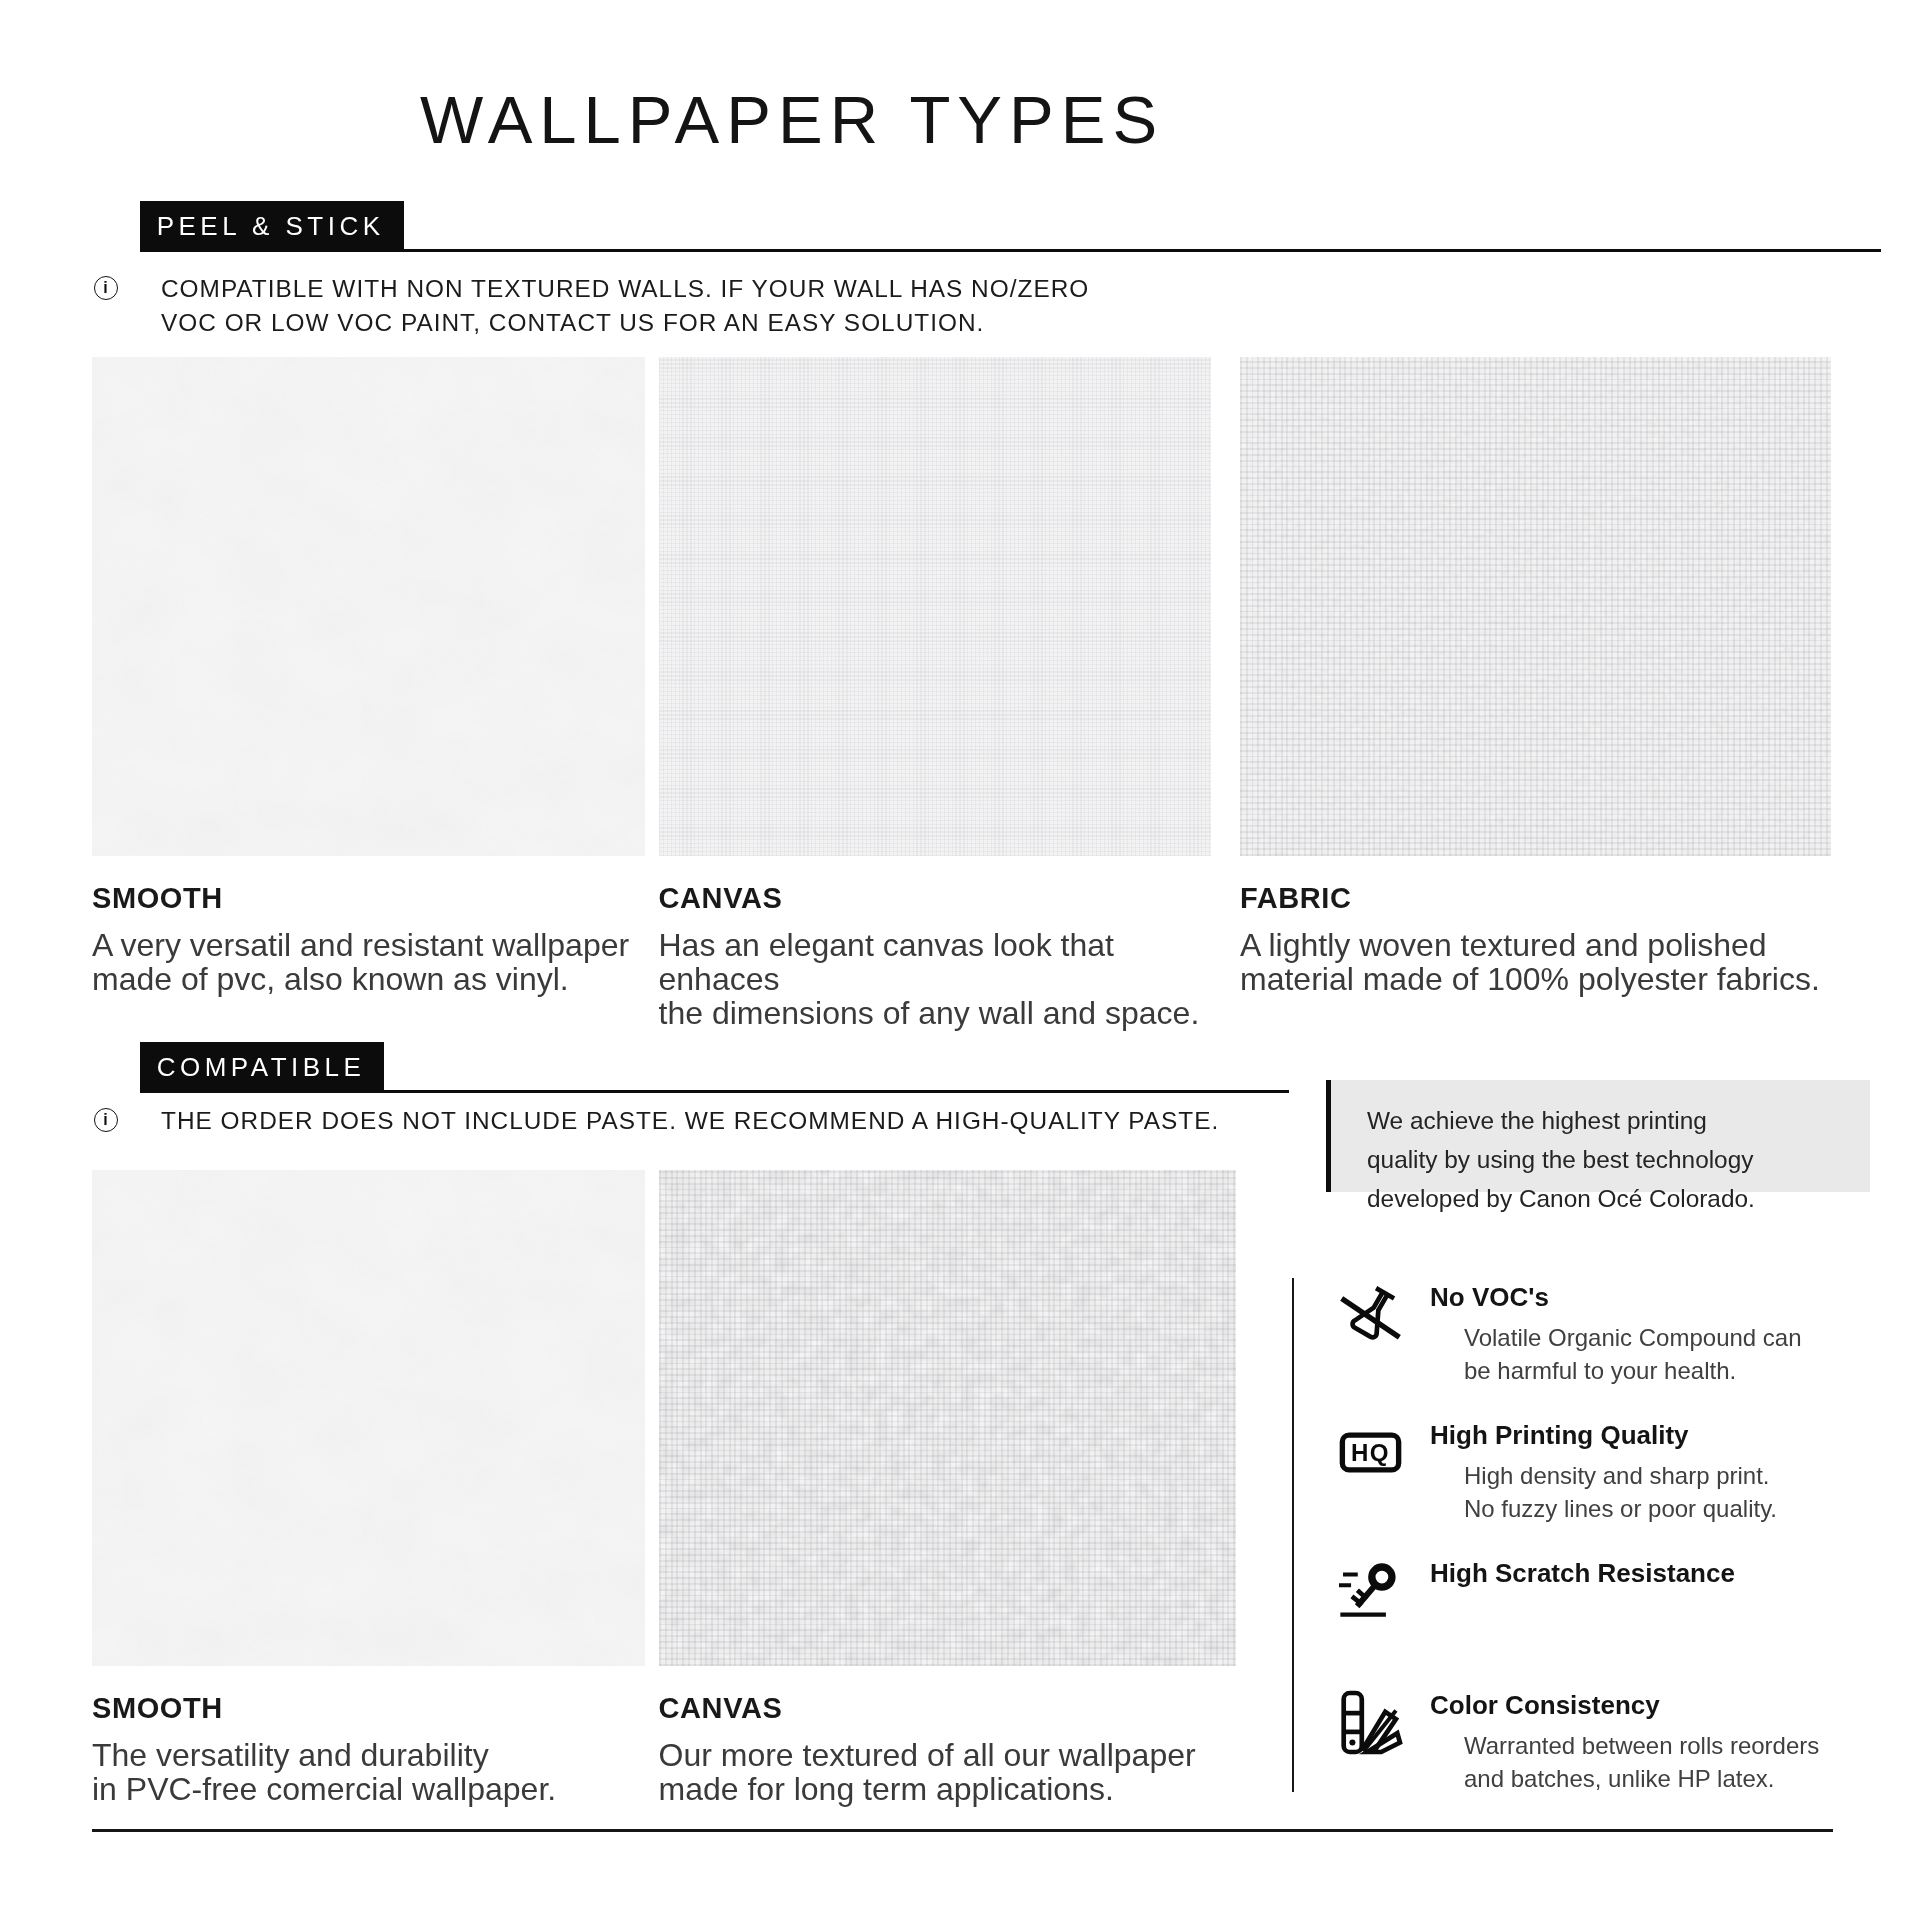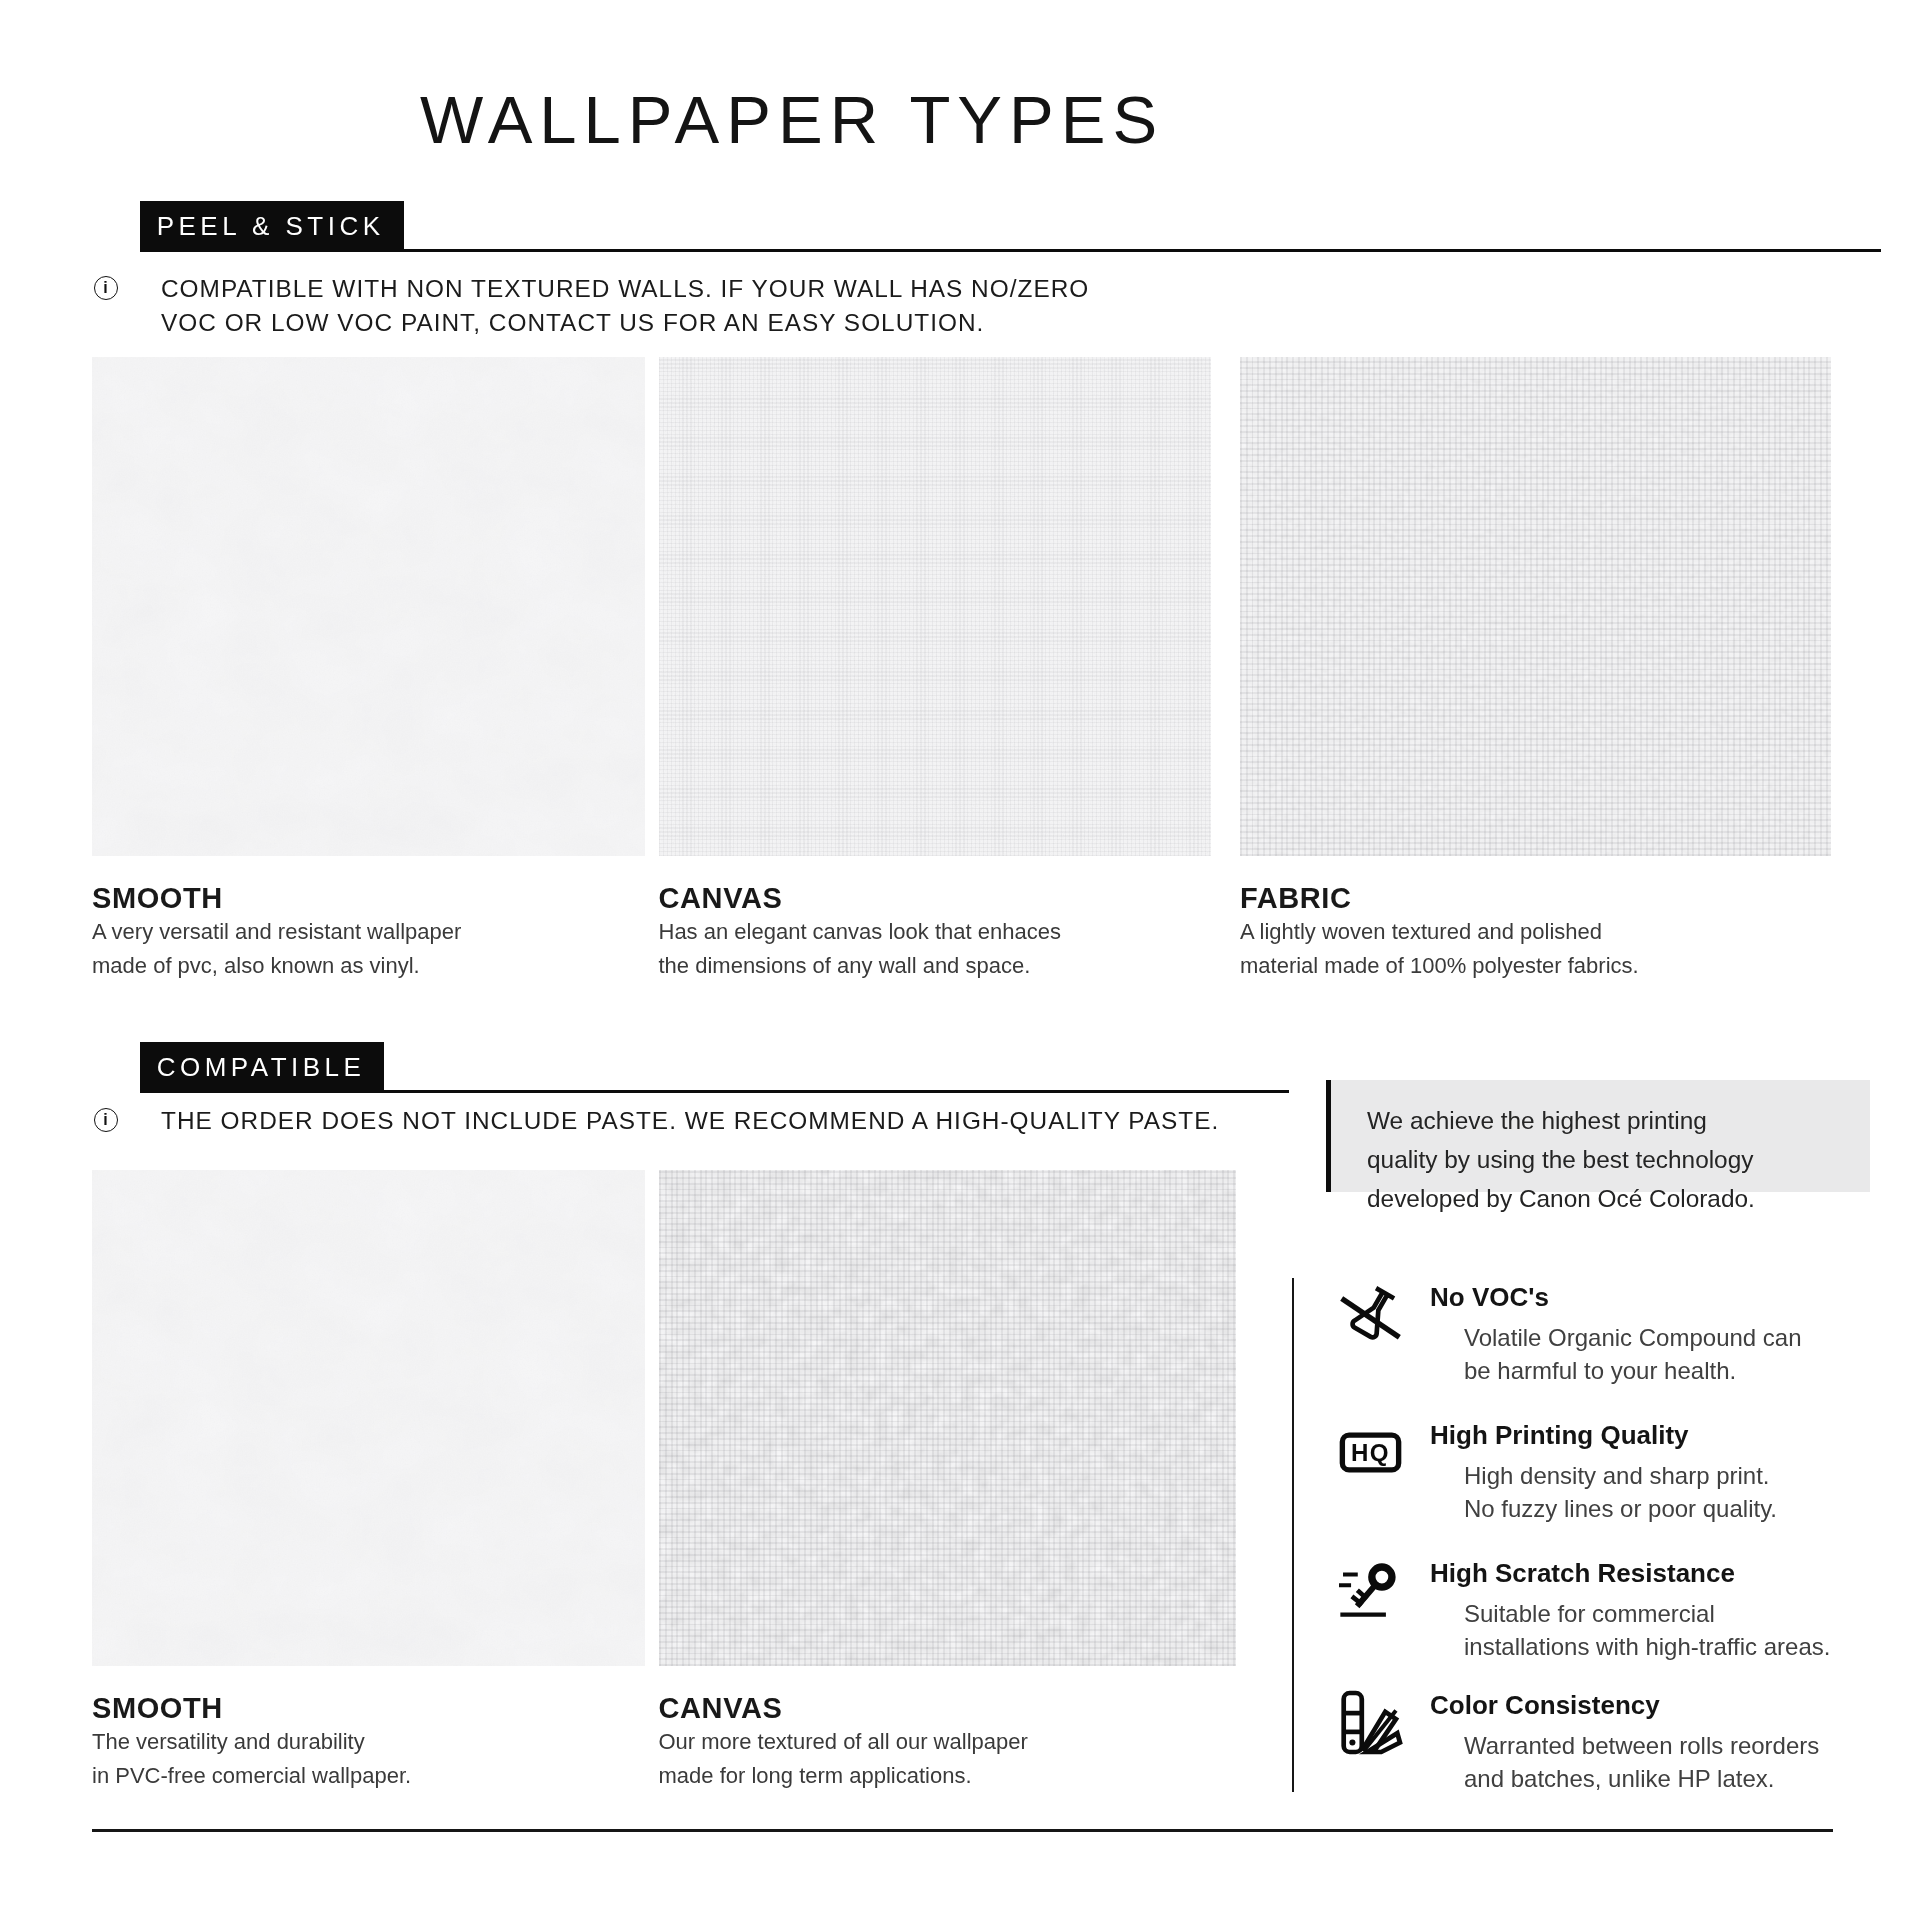--- a/index.html
+++ b/index.html
@@ -42,21 +42,21 @@
   .swatch svg{position:absolute;left:0;top:0;width:100%;height:100%;display:block;}
   .weave{position:absolute;left:0;top:0;right:0;bottom:0;
     background-image:
       repeating-linear-gradient(0deg, rgba(110,110,118,0.07) 0 1.3px, rgba(0,0,0,0) 1.3px 3.9px),
       repeating-linear-gradient(90deg, rgba(110,110,118,0.07) 0 1.3px, rgba(0,0,0,0) 1.3px 3.9px);}
   .weave-coarse{position:absolute;left:0;top:0;right:0;bottom:0;
     background-image:
       repeating-linear-gradient(0deg, rgba(100,100,108,0.10) 0 1.9px, rgba(0,0,0,0) 1.9px 5.8px),
       repeating-linear-gradient(90deg, rgba(100,100,108,0.10) 0 1.9px, rgba(0,0,0,0) 1.9px 5.8px);}
   .swatch-name{font-size:29px;font-weight:700;letter-spacing:0.6px;margin:26px 0 0;color:#191919;}
-  .swatch-desc{font-size:22px;line-height:34px;color:#3a3a3a;margin:0 0 0;}
+  .swatch-desc{font-size:32px;line-height:34px;color:#3a3a3a;margin:13px 0 0;}
 
   
   .quality-box{position:absolute;left:1292px;top:1080px;width:544px;height:112px;
                box-sizing:border-box;background:#e9e9ea;border-left:5.8px solid #0d0d0d;
                padding:20.5px 19px 0 36px;font-size:24.4px;line-height:39px;color:#242424;}
   .feat-line{position:absolute;left:1292px;top:1278px;width:1.9px;height:514px;background:#161616;}
   .feature{position:absolute;left:1337px;display:flex;align-items:flex-start;width:514px;}
   .f-icon{width:67px;height:67px;flex:0 0 auto;margin-right:26px;}
   .f-icon svg{width:67px;height:67px;display:block;}
   .f-title{font-size:26px;font-weight:700;color:#141414;margin:1.3px 0 7.7px;}
@@ -251,22 +251,20 @@
     <div class="f-icon">
       <svg viewBox="0 0 100 100">
         <circle class="icon-stroke" stroke-width="11" cx="67" cy="30" r="15"></circle>
         <path class="icon-stroke" stroke-width="9" stroke-linecap="square" d="M57 42 L33 70"></path>
         <path class="icon-stroke" stroke-width="7" stroke-linecap="square" d="M42 60 l-9 -8 M35 69 l-10 -8"></path>
         <path class="icon-stroke" stroke-width="6" stroke-linecap="square" d="M12 26 h16 M6 42 h12 M8 86 h62"></path>
       </svg>
     </div>
     <div>
       <div class="f-title">High Scratch Resistance</div>
-      <div class="f-desc pre">Suitable for commercial
-installations with high-traffic areas.</div>
     </div>
   </div>
 
   <div class="feature" id="feat-3">
     <div class="f-icon">
       <svg viewBox="0 0 100 100">
         <rect class="icon-stroke" stroke-width="7" x="10" y="6" width="27" height="88" rx="9"></rect>
         <line class="icon-stroke" stroke-width="7" x1="10" y1="36" x2="37" y2="36"></line>
         <line class="icon-stroke" stroke-width="7" x1="10" y1="64" x2="37" y2="64"></line>
         <circle cx="23" cy="80" r="4.5" fill="#0b0b0b"></circle>

